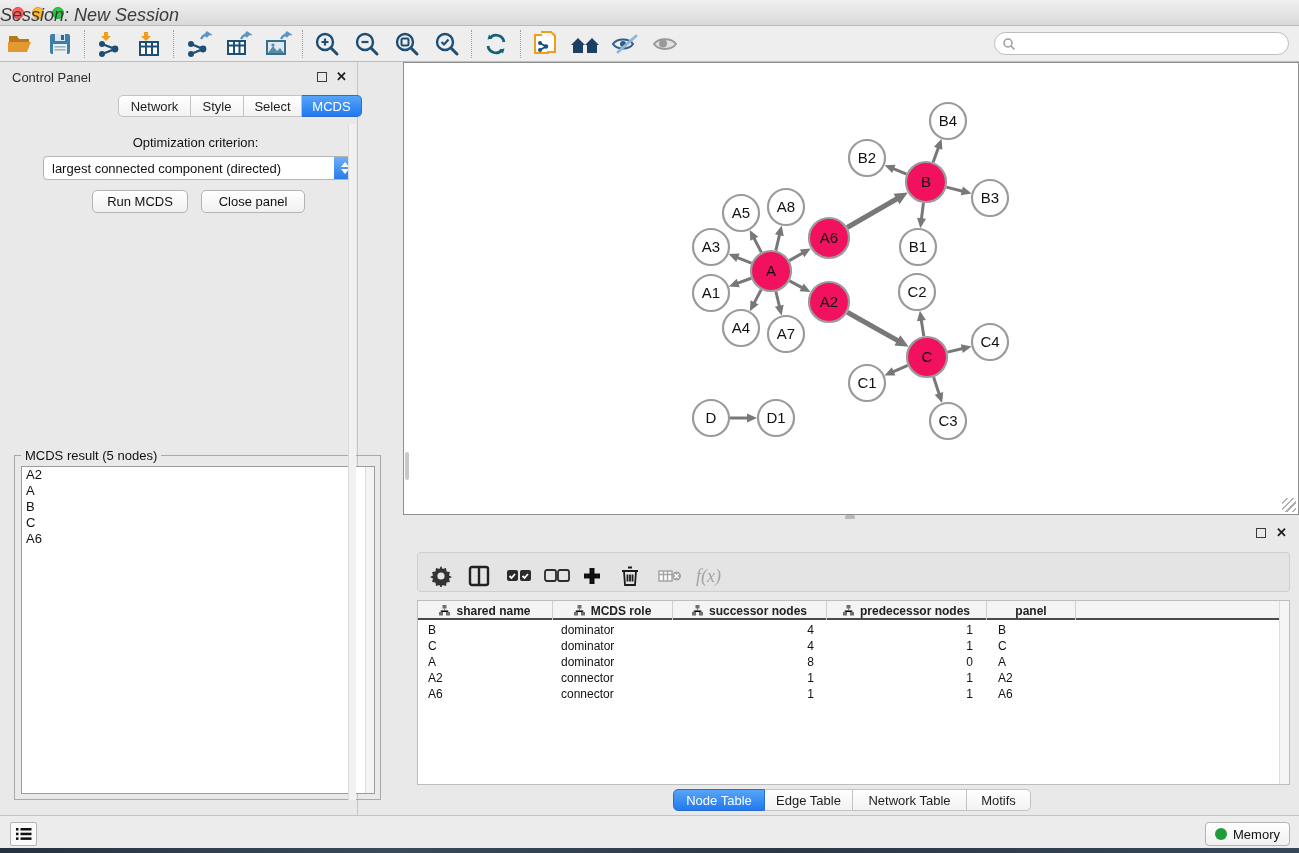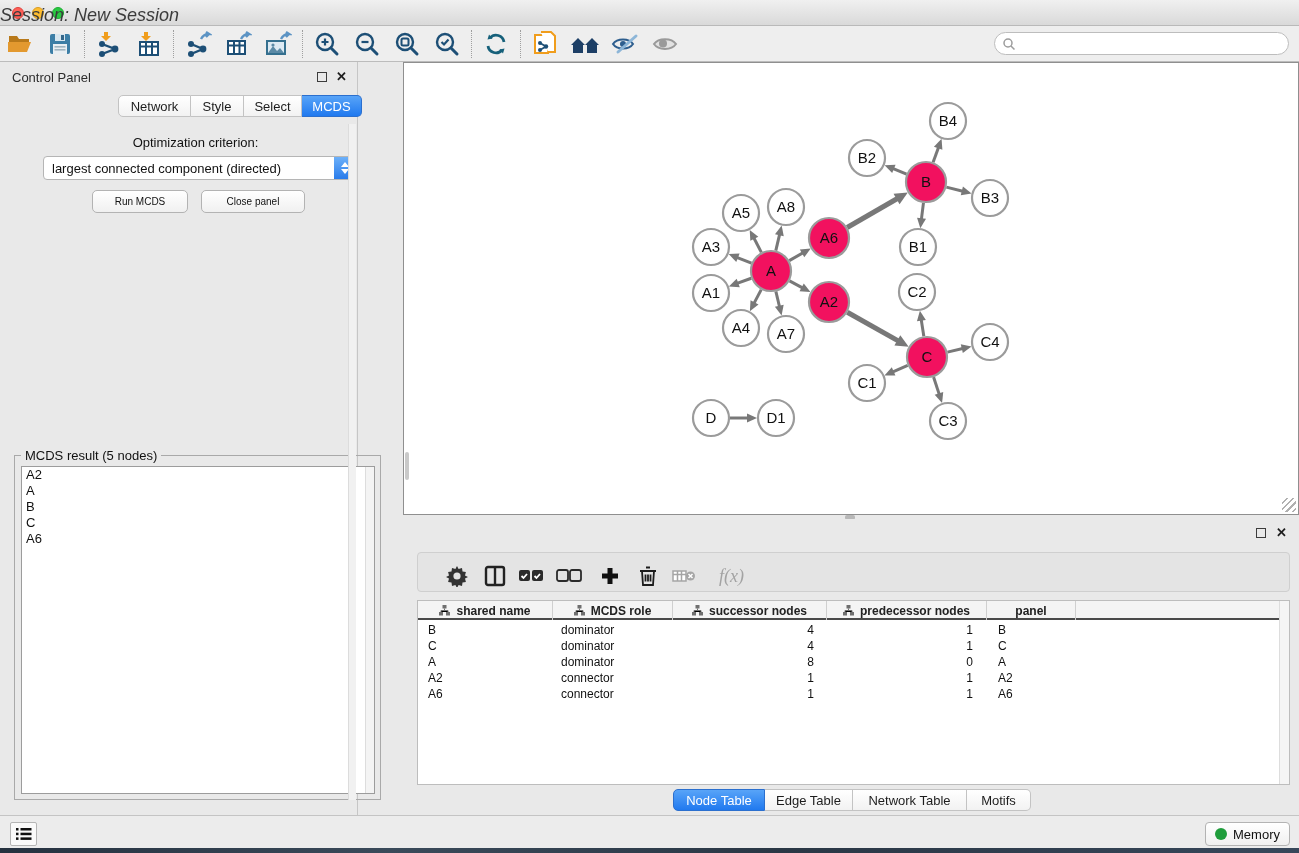--- a/index.html
+++ b/index.html
@@ -42,21 +42,21 @@
 
   .opt-label { position:absolute; left:0; top:73px; width:391px; text-align:center; font-size:13px; color:#111; }
   .dropdown { position:absolute; left:43px; top:94px; width:313px; height:24px; background:#fff;
     border:1px solid #b5b5b5; border-radius:4px; display:flex; align-items:center; }
   .dropdown .val { flex:1; font-size:13px; padding-left:8px; color:#111; white-space:nowrap; overflow:hidden;}
   .dd-step { width:21px; height:22px; margin:0; border-radius:0 3px 3px 0;
     background:linear-gradient(#6cb0f9,#2a7ceb); display:flex; flex-direction:column; align-items:center; justify-content:center; gap:2px;}
   .dd-step .up { width:0;height:0;border-left:4px solid transparent;border-right:4px solid transparent;border-bottom:5px solid #fff;}
   .dd-step .dn { width:0;height:0;border-left:4px solid transparent;border-right:4px solid transparent;border-top:5px solid #fff;}
   .btn { position:absolute; height:23px; background:linear-gradient(#ffffff,#f0f0f0); border:1px solid #b3b3b3;
-    border-radius:5px; font-size:10px; color:#111; display:flex; align-items:center; justify-content:center; }
+    border-radius:5px; font-size:13px; color:#111; display:flex; align-items:center; justify-content:center; }
 
   .fieldset { position:absolute; left:14px; top:393px; width:367px; height:345px; border:1px solid #a9a9a9; }
   .fieldset .legend { position:absolute; left:6px; top:-8px; background:#e9e9e9; padding:0 4px; font-size:13px; color:#111;}
   .listbox { position:absolute; left:6px; top:10px; width:354px; height:328px; background:#fff; border:1px solid #9c9c9c; }
   .listbox .item { font-size:13px; line-height:16px; padding-left:4px; color:#111; }
   .list-track { position:absolute; right:0; top:0; width:9px; height:100%; background:#f4f4f4; border-left:1px solid #ddd; }
   .cp-track { position:absolute; right:1px; top:62px; width:8px; height:676px; background:#f1f1f1; border-left:1px solid #dcdcdc;}
 
   
   .netwin { left:403px; top:62px; width:896px; height:453px; background:#fff; border:1px solid #8f8f8f; }
@@ -68,21 +68,21 @@
     background:repeating-linear-gradient(135deg, transparent 0 3px, #b0b0b0 3px 4.5px); }
 
   
   .splitter { left:391px; top:515px; width:908px; height:4px; background:#e9e9e9; }
   .split-dot { left:845px; top:515px; width:10px; height:5px; background:#b8b8b8; border-radius:2px; }
 
   
   .tpanel { left:391px; top:519px; width:908px; height:296px; background:#e9e9e9; }
   .ttoolbar { position:absolute; left:26px; top:33px; width:873px; height:40px; background:#e4e4e4;
     border:1px solid #cfcfcf; border-radius:4px; display:flex; align-items:center; padding-left:12px; gap:0; }
-  .ttbtn { width:38px; height:32px; display:flex; align-items:center; justify-content:flex-end;margin-top:8px; }
+  .ttbtn { width:38px; height:32px; display:flex; align-items:center; justify-content:flex-start;margin-top:8px; }
   .fx { font-family:"Liberation Serif", serif; font-style:italic; font-size:18px; color:#a3a3a3; }
 
   .table-wrap { position:absolute; left:26px; top:81px; width:873px; height:185px; background:#fff; border:1px solid #bdbdbd; }
   .thead { position:absolute; left:0; top:0; width:862px; height:19px; background:#f4f4f4; border-bottom:2px solid #4a4a4a; display:flex;font-weight:bold; }
   .th { height:19px; border-right:1px solid #cfcfcf; display:flex; align-items:center; justify-content:center; gap:6px;
     font-size:12px; color:#222; }
   .th:last-child { border-right:1px solid #cfcfcf; }
   .tbody { position:absolute; left:0; top:21px; width:862px; }
   .trow { display:flex; height:16px; }
   .td { font-size:12px; color:#111; line-height:16px; white-space:nowrap; overflow:hidden; }

